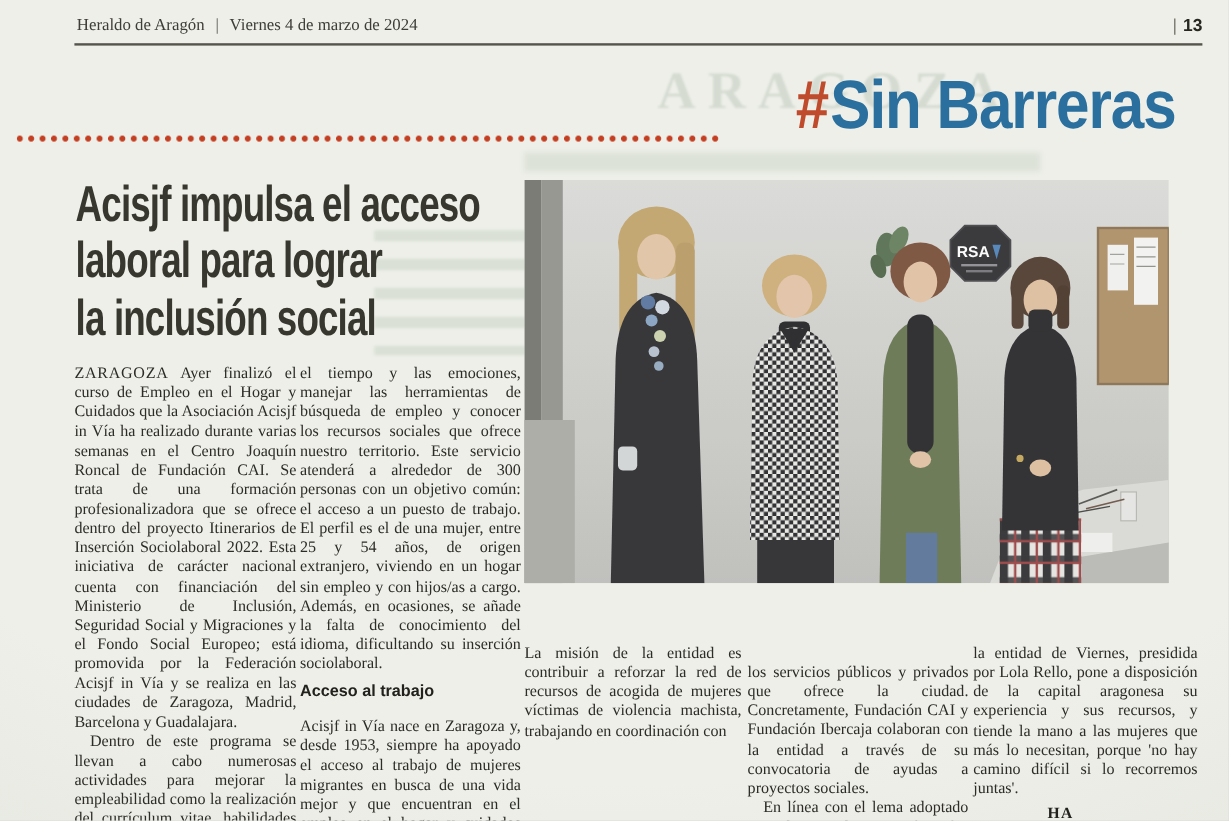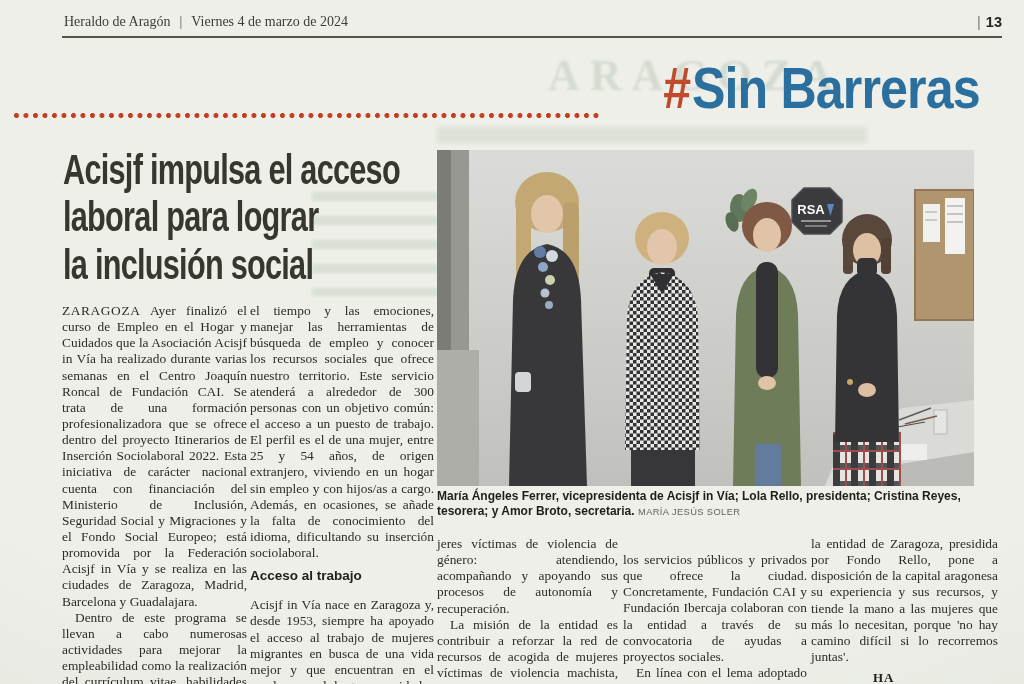--- a/index.html
+++ b/index.html
@@ -195,33 +195,28 @@
         <path d="M398 292 L400 165 Q402 126 430 120 Q458 126 460 165 L462 292 Z" fill="#1f1f23"></path>
         <rect x="420" y="108" width="20" height="18" rx="5" fill="#1f1f23"></rect>
         <ellipse cx="430" cy="240" rx="9" ry="7" fill="#e4ba90"></ellipse>
         <circle cx="413" cy="232" r="3" fill="#c9a23f"></circle>
       </g>
 
       <rect width="537" height="336" fill="#f5f5ef" opacity="0.07"></rect>
     </svg>
   </figure>
 
-  <figcaption class="caption">
-    <span>María Ángeles Ferrer, vicepresidenta de Acisjf in Vía; Lola Rello, presidenta; Cristina Reyes, tesorera; y Amor Broto, secretaria.</span>
-    <span class="credit">MARÍA JESÚS SOLER</span>
-  </figcaption>
 
   <div class="col col3">
-    <p>jeres víctimas de violencia de género: atendiendo, acompañando y apoyando sus procesos de autonomía y recuperación.</p>
     <p>La misión de la entidad es contribuir a reforzar la red de recursos de acogida de mujeres víctimas de violencia machista, trabajando en coordinación con</p>
   </div>
 
   <div class="col col4">
     <p>los servicios públicos y privados que ofrece la ciudad. Concretamente, Fundación CAI y Fundación Ibercaja colaboran con la entidad a través de su convocatoria de ayudas a proyectos sociales.</p>
     <p>En línea con el lema adoptado a nivel nacional por Acisjf in Vía,</p>
   </div>
 
   <div class="col col5">
-    <p>la entidad de Zaragoza, presidida por Fondo Rello, pone a disposición de la capital aragonesa su experiencia y sus recursos, y tiende la mano a las mujeres que más lo necesitan, porque 'no hay camino difícil si lo recorremos juntas'.</p>
+    <p>la entidad de Viernes, presidida por Lola Rello, pone a disposición de la capital aragonesa su experiencia y sus recursos, y tiende la mano a las mujeres que más lo necesitan, porque 'no hay camino difícil si lo recorremos juntas'.</p>
     <div class="byline">HA</div>
   </div>
 
 </div>
 
 </body></html>

